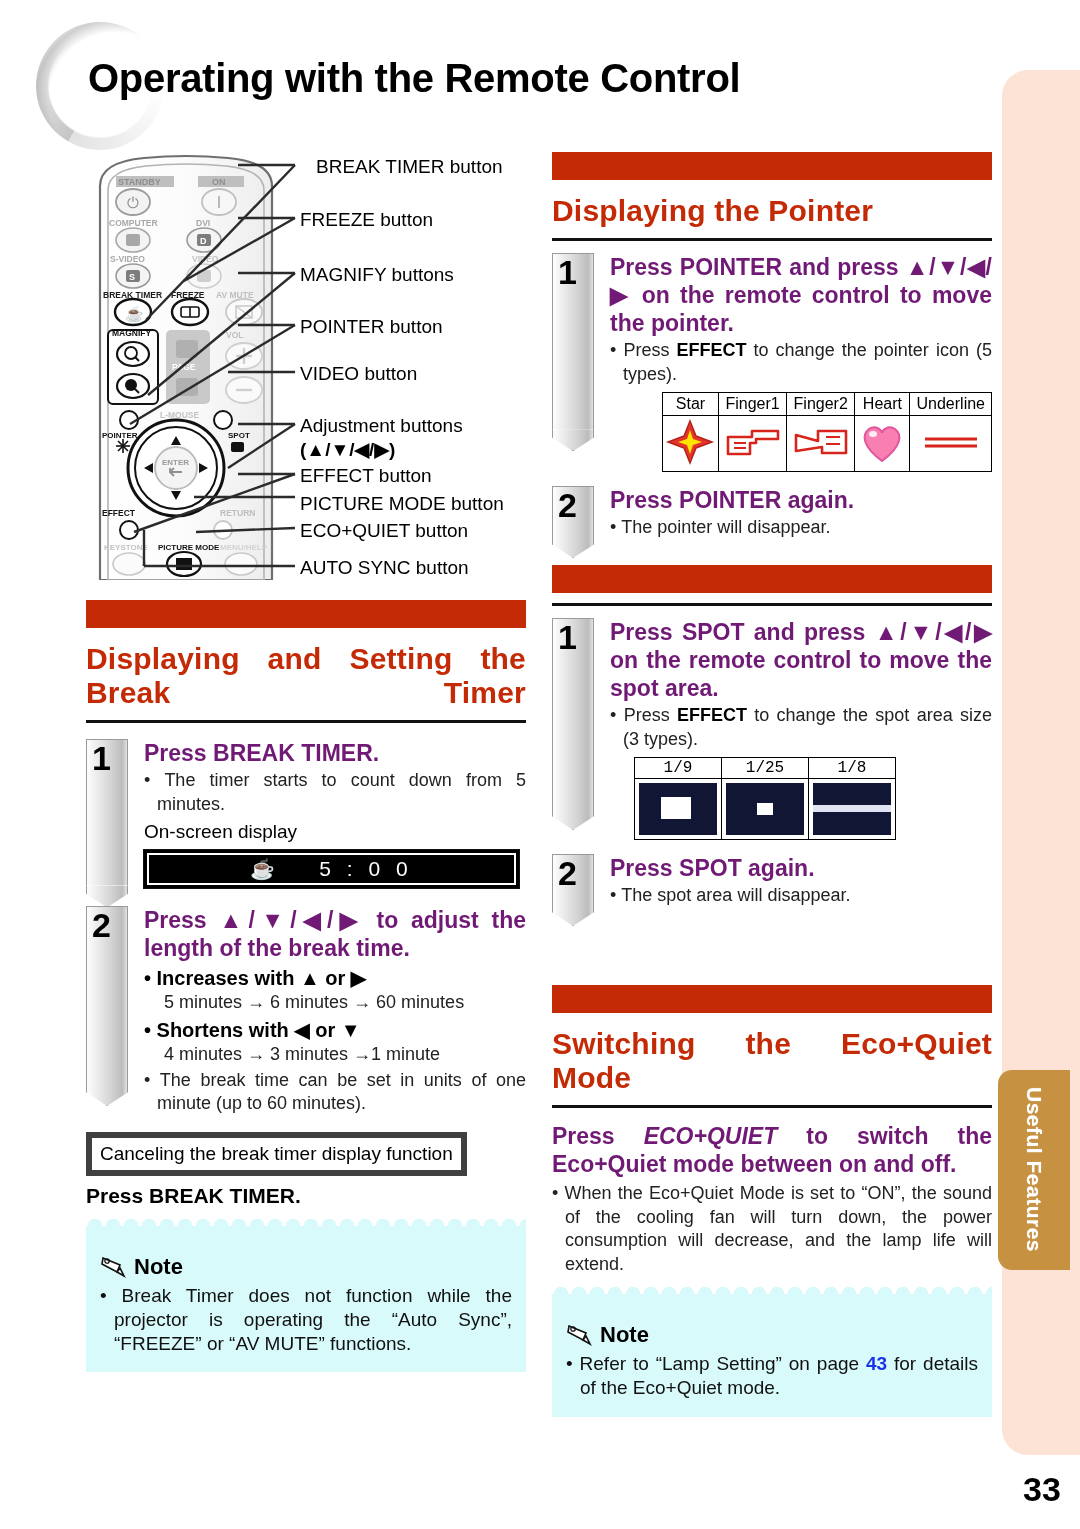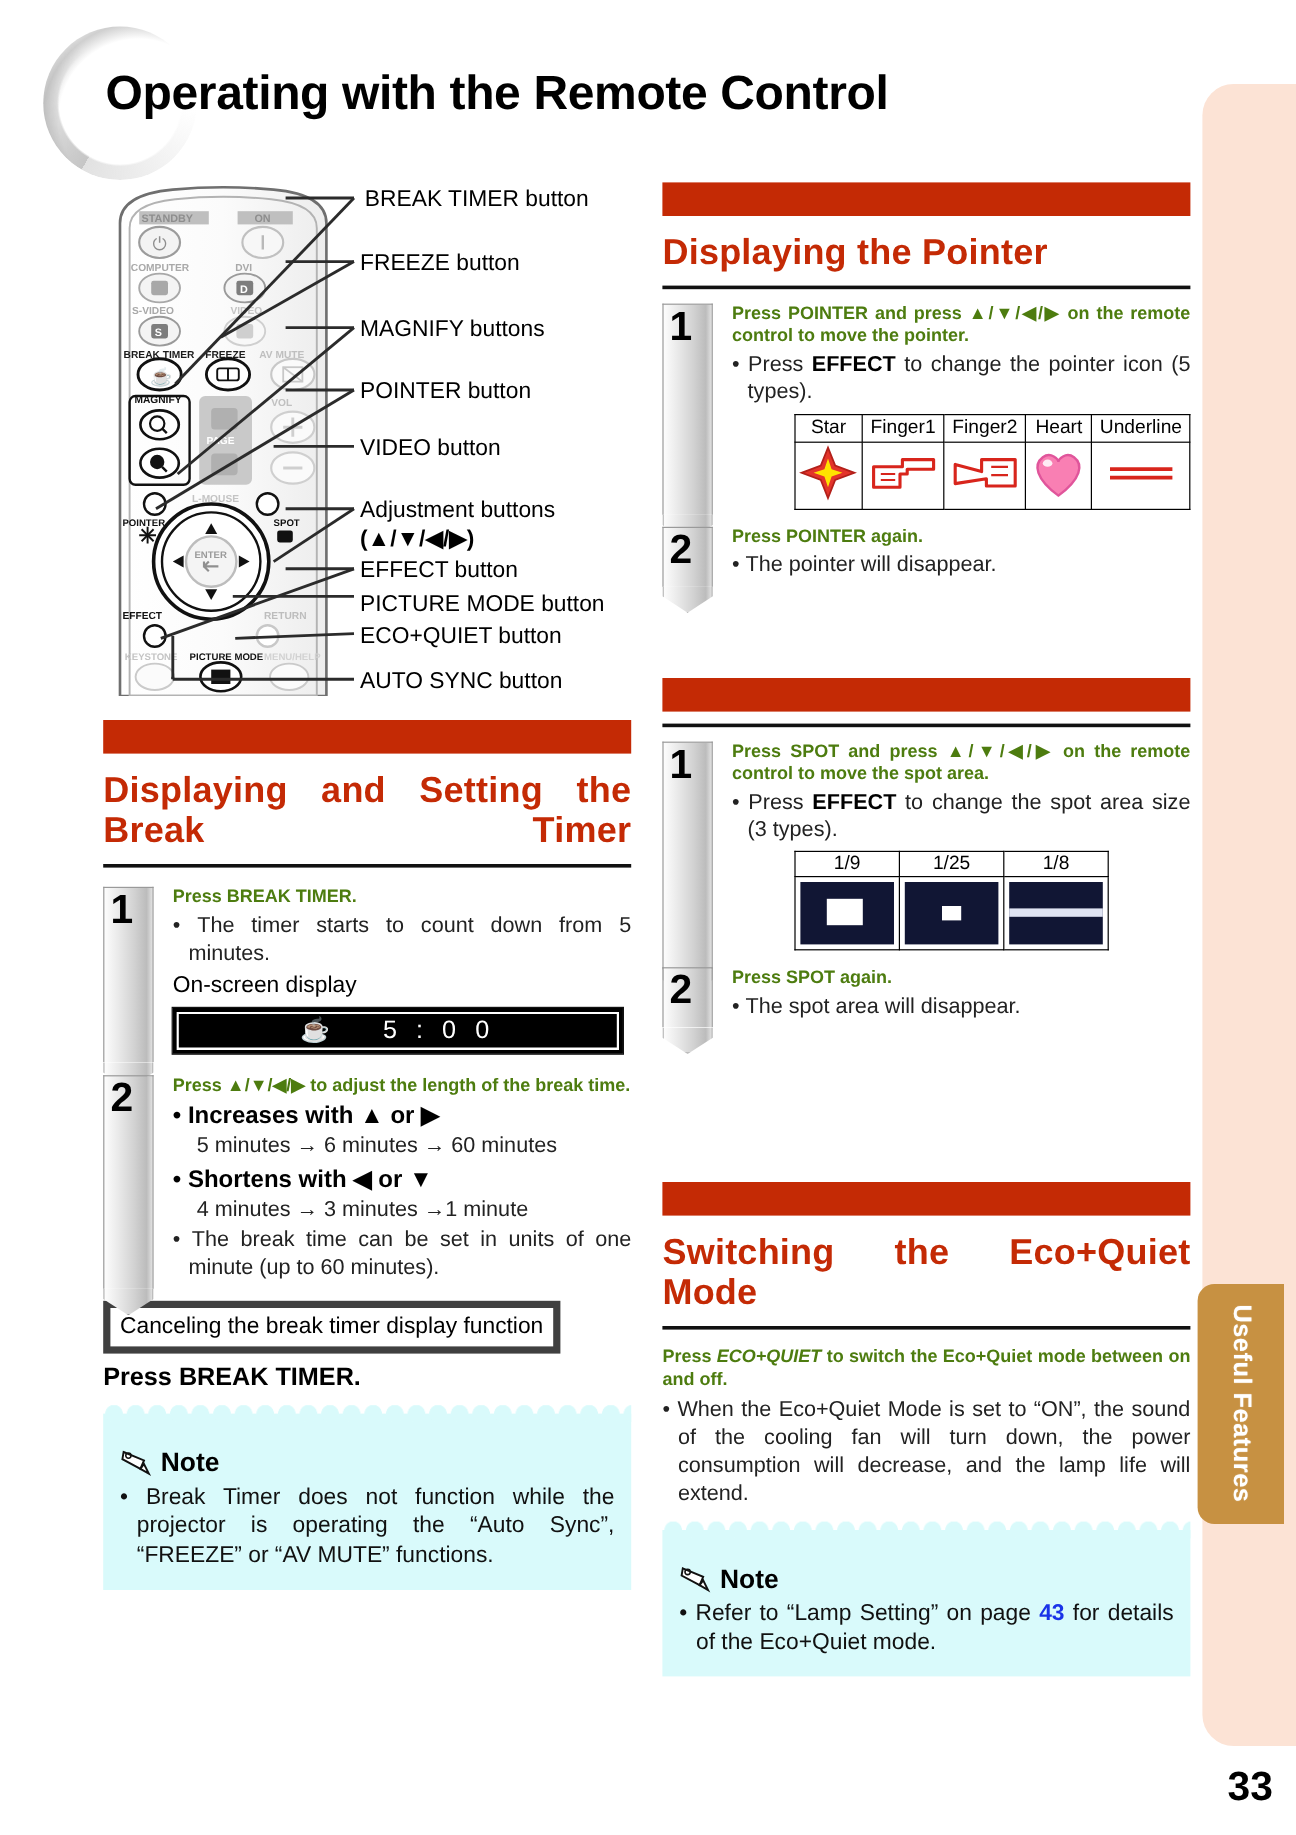--- a/index.html
+++ b/index.html
@@ -79,21 +79,21 @@
     width: 42px; height: 22px;
     background: linear-gradient(to right,#fdfdfd 0%,#e9e9e9 30%,#d2d2d2 62%,#bcbcbc 88%,#e2e2e2 100%);
     border: 1px solid #9a9a9a; border-top: none;
     clip-path: polygon(0 0, 100% 0, 100% 38%, 50% 100%, 0 38%);
   }
   .step-num {
     position: absolute; left: 6px; top: 2px;
     font-size: 34px; font-weight: bold; color: #000; line-height: 1;
   }
   .step-head {
-    font-size: 15px; font-weight: bold; color: #4d7c0f; line-height: 1.22;
+    font-size: 23px; font-weight: bold; color: #701a75; line-height: 1.22;
     text-align: justify; text-align-last: left;
   }
   .step-head.j { text-align: justify; }
   .bullet {
     font-size: 18px; color: #222; line-height: 1.3; margin-top: 2px;
     padding-left: 13px; text-indent: -13px; text-align: justify;
   }
   .bullet b { font-weight: bold; color:#000; }
   .bullet-strong {
     font-size: 20px; font-weight: bold; color:#000; line-height:1.3;
@@ -131,21 +131,21 @@
   }
   .note-title { font-size: 22px; font-weight: bold; color:#000; display:flex; align-items:center; gap:4px; margin-bottom: 4px;}
   .note-body { font-size: 19px; color:#111; line-height:1.28; padding-left:14px; text-indent:-14px; text-align: justify; }
   .pagelink { color:#1a33E8; font-weight:bold; }
 
   
   table.icons { border-collapse: collapse; margin-top: 6px; margin-left: 52px; }
   table.icons td { border: 1px solid #000; text-align:center; }
   table.icons td.hd { font-size: 16px; padding: 2px 6px; color:#000; }
   table.icons td.cell { height: 56px; width: 74px; vertical-align: middle; }
-  table.spot { border-collapse: collapse; margin-top: 6px; margin-left: 52px; }
+  table.spot { border-collapse: collapse; margin-top: 6px; margin-left: 24px; font-family: Liberation Mono, monospace; }
   table.spot td { border: 1px solid #000; text-align:center; }
   table.spot td.hd { font-size: 16px; padding: 1px 6px; }
   table.spot td.cell { padding: 4px; }
   .spotbox { width: 78px; height: 52px; background:#111634; position:relative; }
   .spotbox .inner { position:absolute; background:#fff; }
 
   
   .callouts { position: absolute; left: 300px; top: 152px; width: 250px; }
   .callout { font-size: 19px; color:#000; line-height:1.18; position:absolute; white-space:nowrap;}
 
@@ -294,21 +294,21 @@
       <line x1="194" y1="497" x2="295" y2="497"></line>
       <line x1="196" y1="532" x2="295" y2="528"></line>
       <line x1="144" y1="566" x2="144" y2="566"></line>
       <path d="M144 566 L144 564"></path>
       <line x1="144" y1="530" x2="144" y2="566"></line>
       <line x1="144" y1="566" x2="295" y2="566"></line>
     </g>
   </svg>
 
   <div class="callouts">
-    <div class="callout" style="top:4px;left:4px">BREAK TIMER button</div>
+    <div class="callout" style="top:4px;left:16px">BREAK TIMER button</div>
     <div class="callout" style="top:57px;left:0">FREEZE button</div>
     <div class="callout" style="top:112px;left:0">MAGNIFY buttons</div>
     <div class="callout" style="top:164px;left:0">POINTER button</div>
     <div class="callout" style="top:211px;left:0">VIDEO button</div>
     <div class="callout" style="top:263px;left:0">Adjustment buttons</div>
     <div class="callout" style="top:287px;left:0;font-weight:bold">(▲/▼/◀/▶)</div>
     <div class="callout" style="top:313px;left:0">EFFECT button</div>
     <div class="callout" style="top:341px;left:0">PICTURE MODE button</div>
     <div class="callout" style="top:368px;left:0">ECO+QUIET button</div>
     <div class="callout" style="top:405px;left:0">AUTO SYNC button</div>

